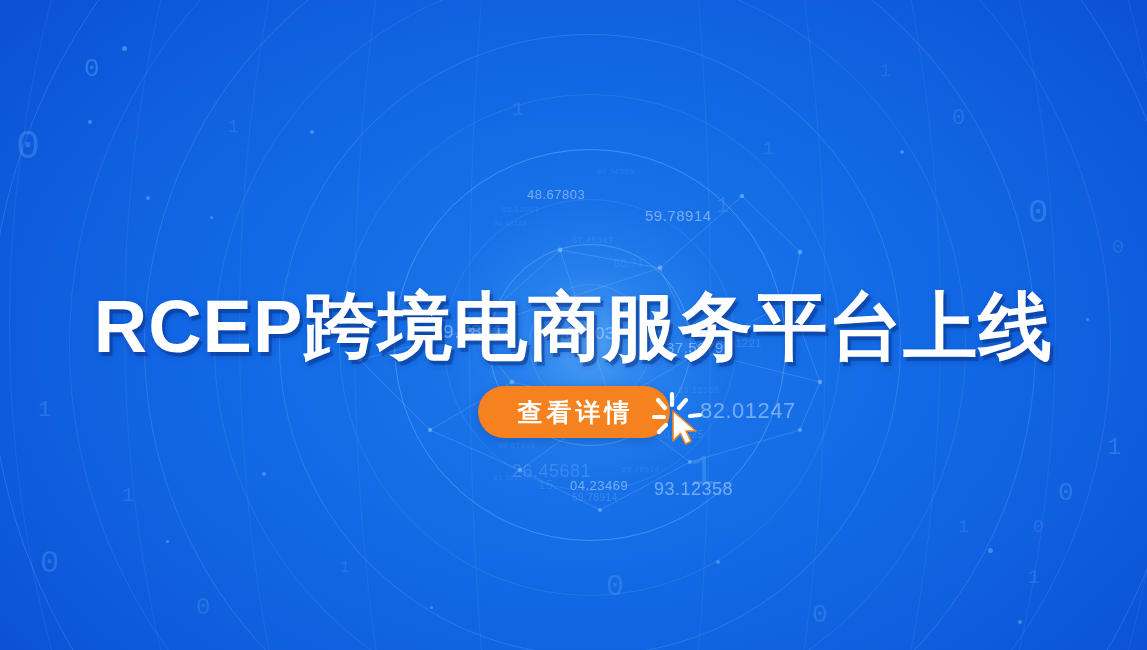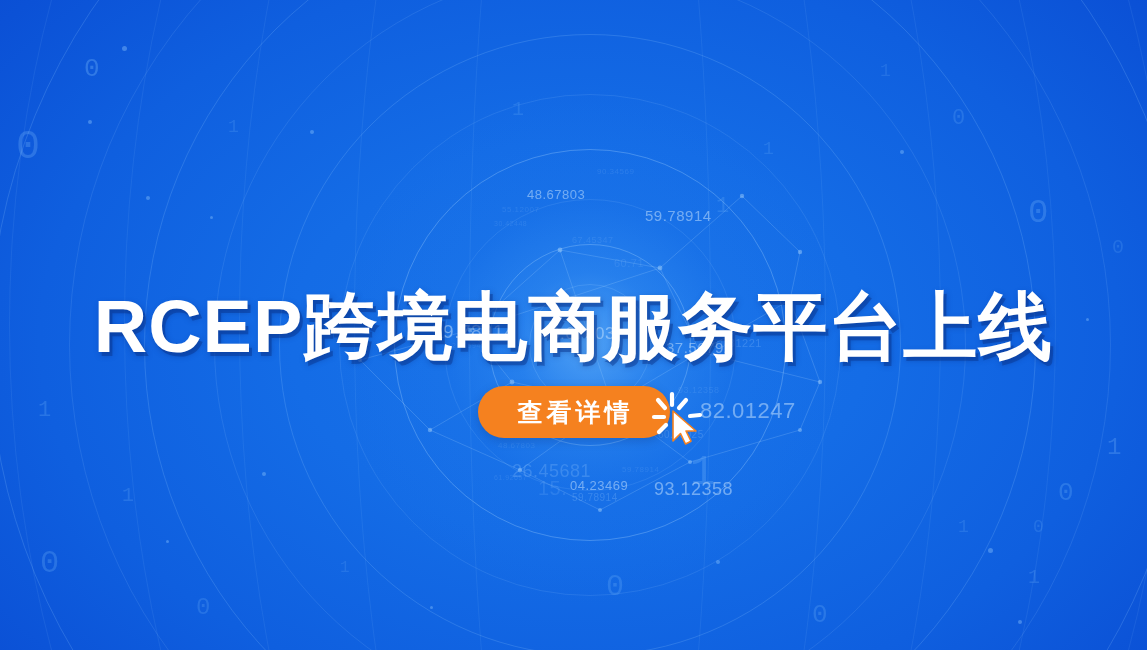--- a/index.html
+++ b/index.html
@@ -281,21 +281,21 @@
       <span class="decimal" style="left: 540px; top: 325px; font-size: 17px;">48.67803</span>
       <span class="decimal" style="left: 666px; top: 340px; font-size: 15px;">37.56792</span>
       <span class="decimal dim" style="left: 712px; top: 338px; font-size: 11px;">51.81221</span>
       <span class="decimal dim2" style="left: 622px; top: 352px; font-size: 8px;">93.12358</span>
       <span class="decimal dim2" style="left: 452px; top: 342px; font-size: 7px;">26.35948</span>
       <span class="decimal" style="left: 700px; top: 400px; font-size: 22px;">82.01247</span>
       <span class="decimal dim" style="left: 658px; top: 430px; font-size: 10px;">60.89025</span>
       <span class="decimal dim2" style="left: 678px; top: 386px; font-size: 9px;">93.12358</span>
       <span class="decimal dim2" style="left: 498px; top: 442px; font-size: 8px;">48.67803</span>
       <span class="decimal dim" style="left: 512px; top: 462px; font-size: 18px;">26.45681</span>
-      <span class="decimal dim2" style="left: 538px; top: 478px; font-size: 20px;">15.</span>
+      <span class="decimal dim2" style="left: 538px; top: 478px; font-size: 13px;">15.</span>
       <span class="decimal" style="left: 570px; top: 479px; font-size: 13px;">04.23469</span>
       <span class="decimal" style="left: 654px; top: 480px; font-size: 18px;">93.12358</span>
       <span class="decimal dim" style="left: 572px; top: 493px; font-size: 10px;">59.78914</span>
       <span class="decimal dim2" style="left: 622px; top: 466px; font-size: 8px;">59.78914</span>
       <span class="decimal dim2" style="left: 494px; top: 474px; font-size: 7px;">61.92697</span>
     </div>
 
   <h1 id="headline">RCEP跨境电商服务平台上线</h1>
 
   <div id="cta-wrap">

